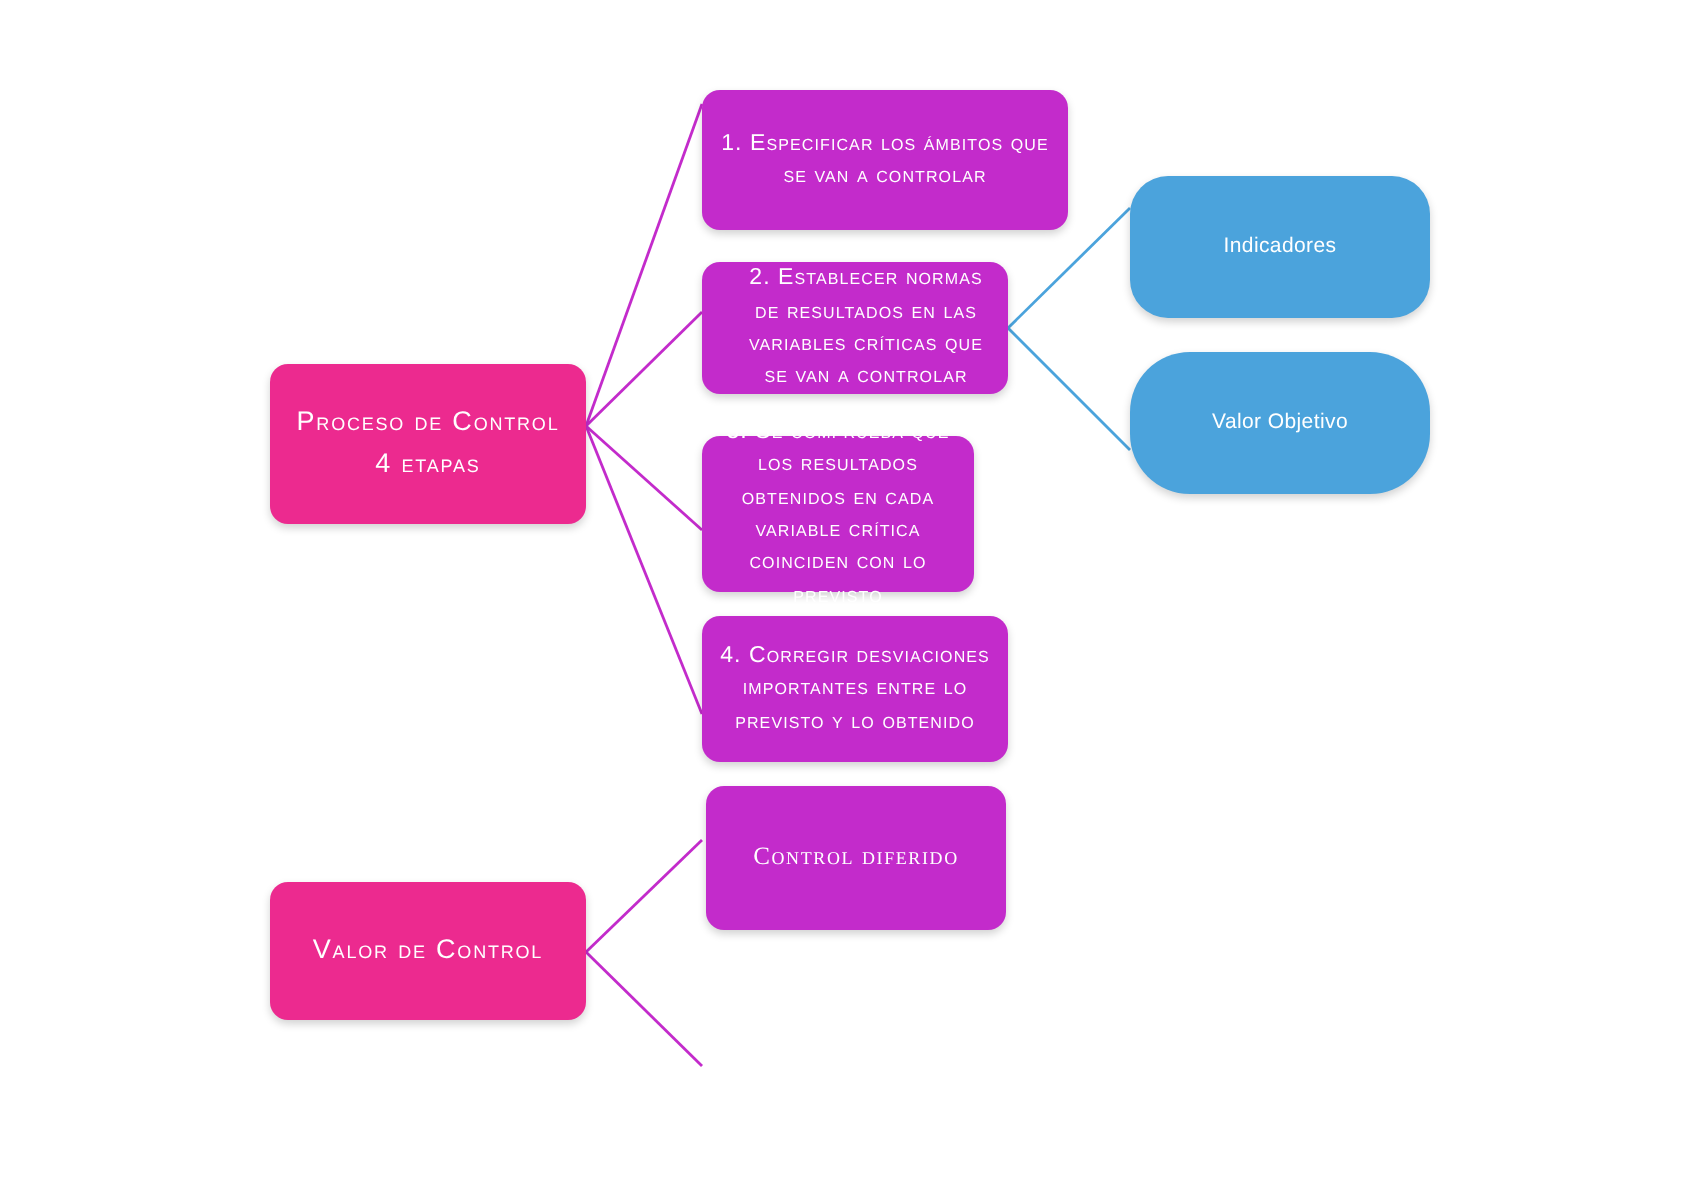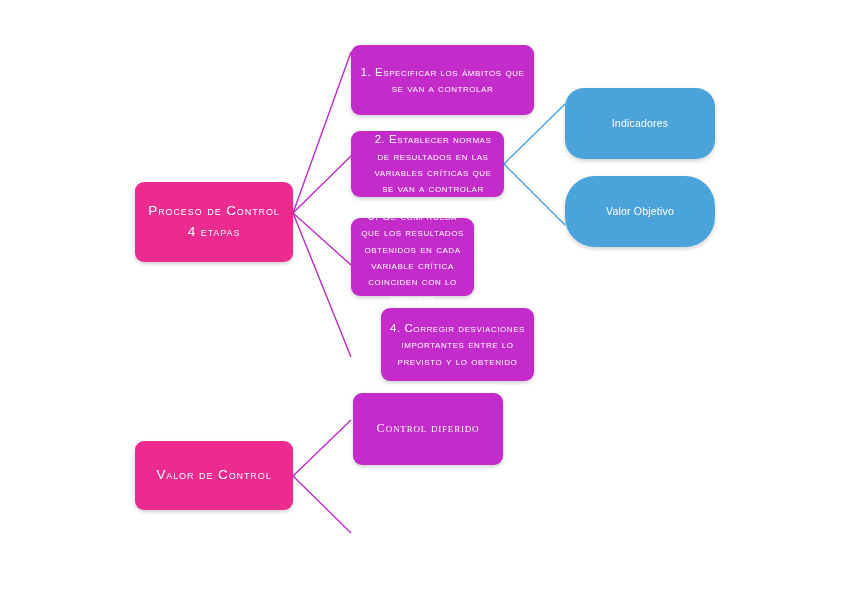--- a/index.html
+++ b/index.html
@@ -106,25 +106,25 @@
   </div>
 
   <div class="node branch" style="left:351px; top:45px; width:183px; height:70px;">
     <span class="node-label">1. Especificar los ámbitos que se van a controlar</span>
   </div>
 
   <div class="node branch" style="left:351px; top:131px; width:153px; height:66px;padding-left:20px;">
     <span class="node-label">2. Establecer normas de resultados en las variables críticas que se van a controlar</span>
   </div>
 
-  <div class="node branch" style="left:351px; top:218px; width:123px; height:78px;">
+  <div class="node branch" style="left:351px; top:218px; width:136px; height:78px;">
     <span class="node-label">3. Se comprueba que los resultados obtenidos en cada variable crítica coinciden con lo previsto</span>
   </div>
 
-  <div class="node branch" style="left:351px; top:308px; width:153px; height:73px;margin-left:30px;">
+  <div class="node branch" style="left:351px; top:308px; width:153px; height:73px;">
     <span class="node-label">4. Corregir desviaciones importantes entre lo previsto y lo obtenido</span>
   </div>
 
   <div class="node leaf" style="left:565px; top:88px; width:150px; height:71px;border-radius:19px;">
     <span class="node-label">Indicadores</span>
   </div>
 
   <div class="node leaf" style="left:565px; top:176px; width:150px; height:71px;border-radius:30px;">
     <span class="node-label">Valor Objetivo</span>
   </div>

